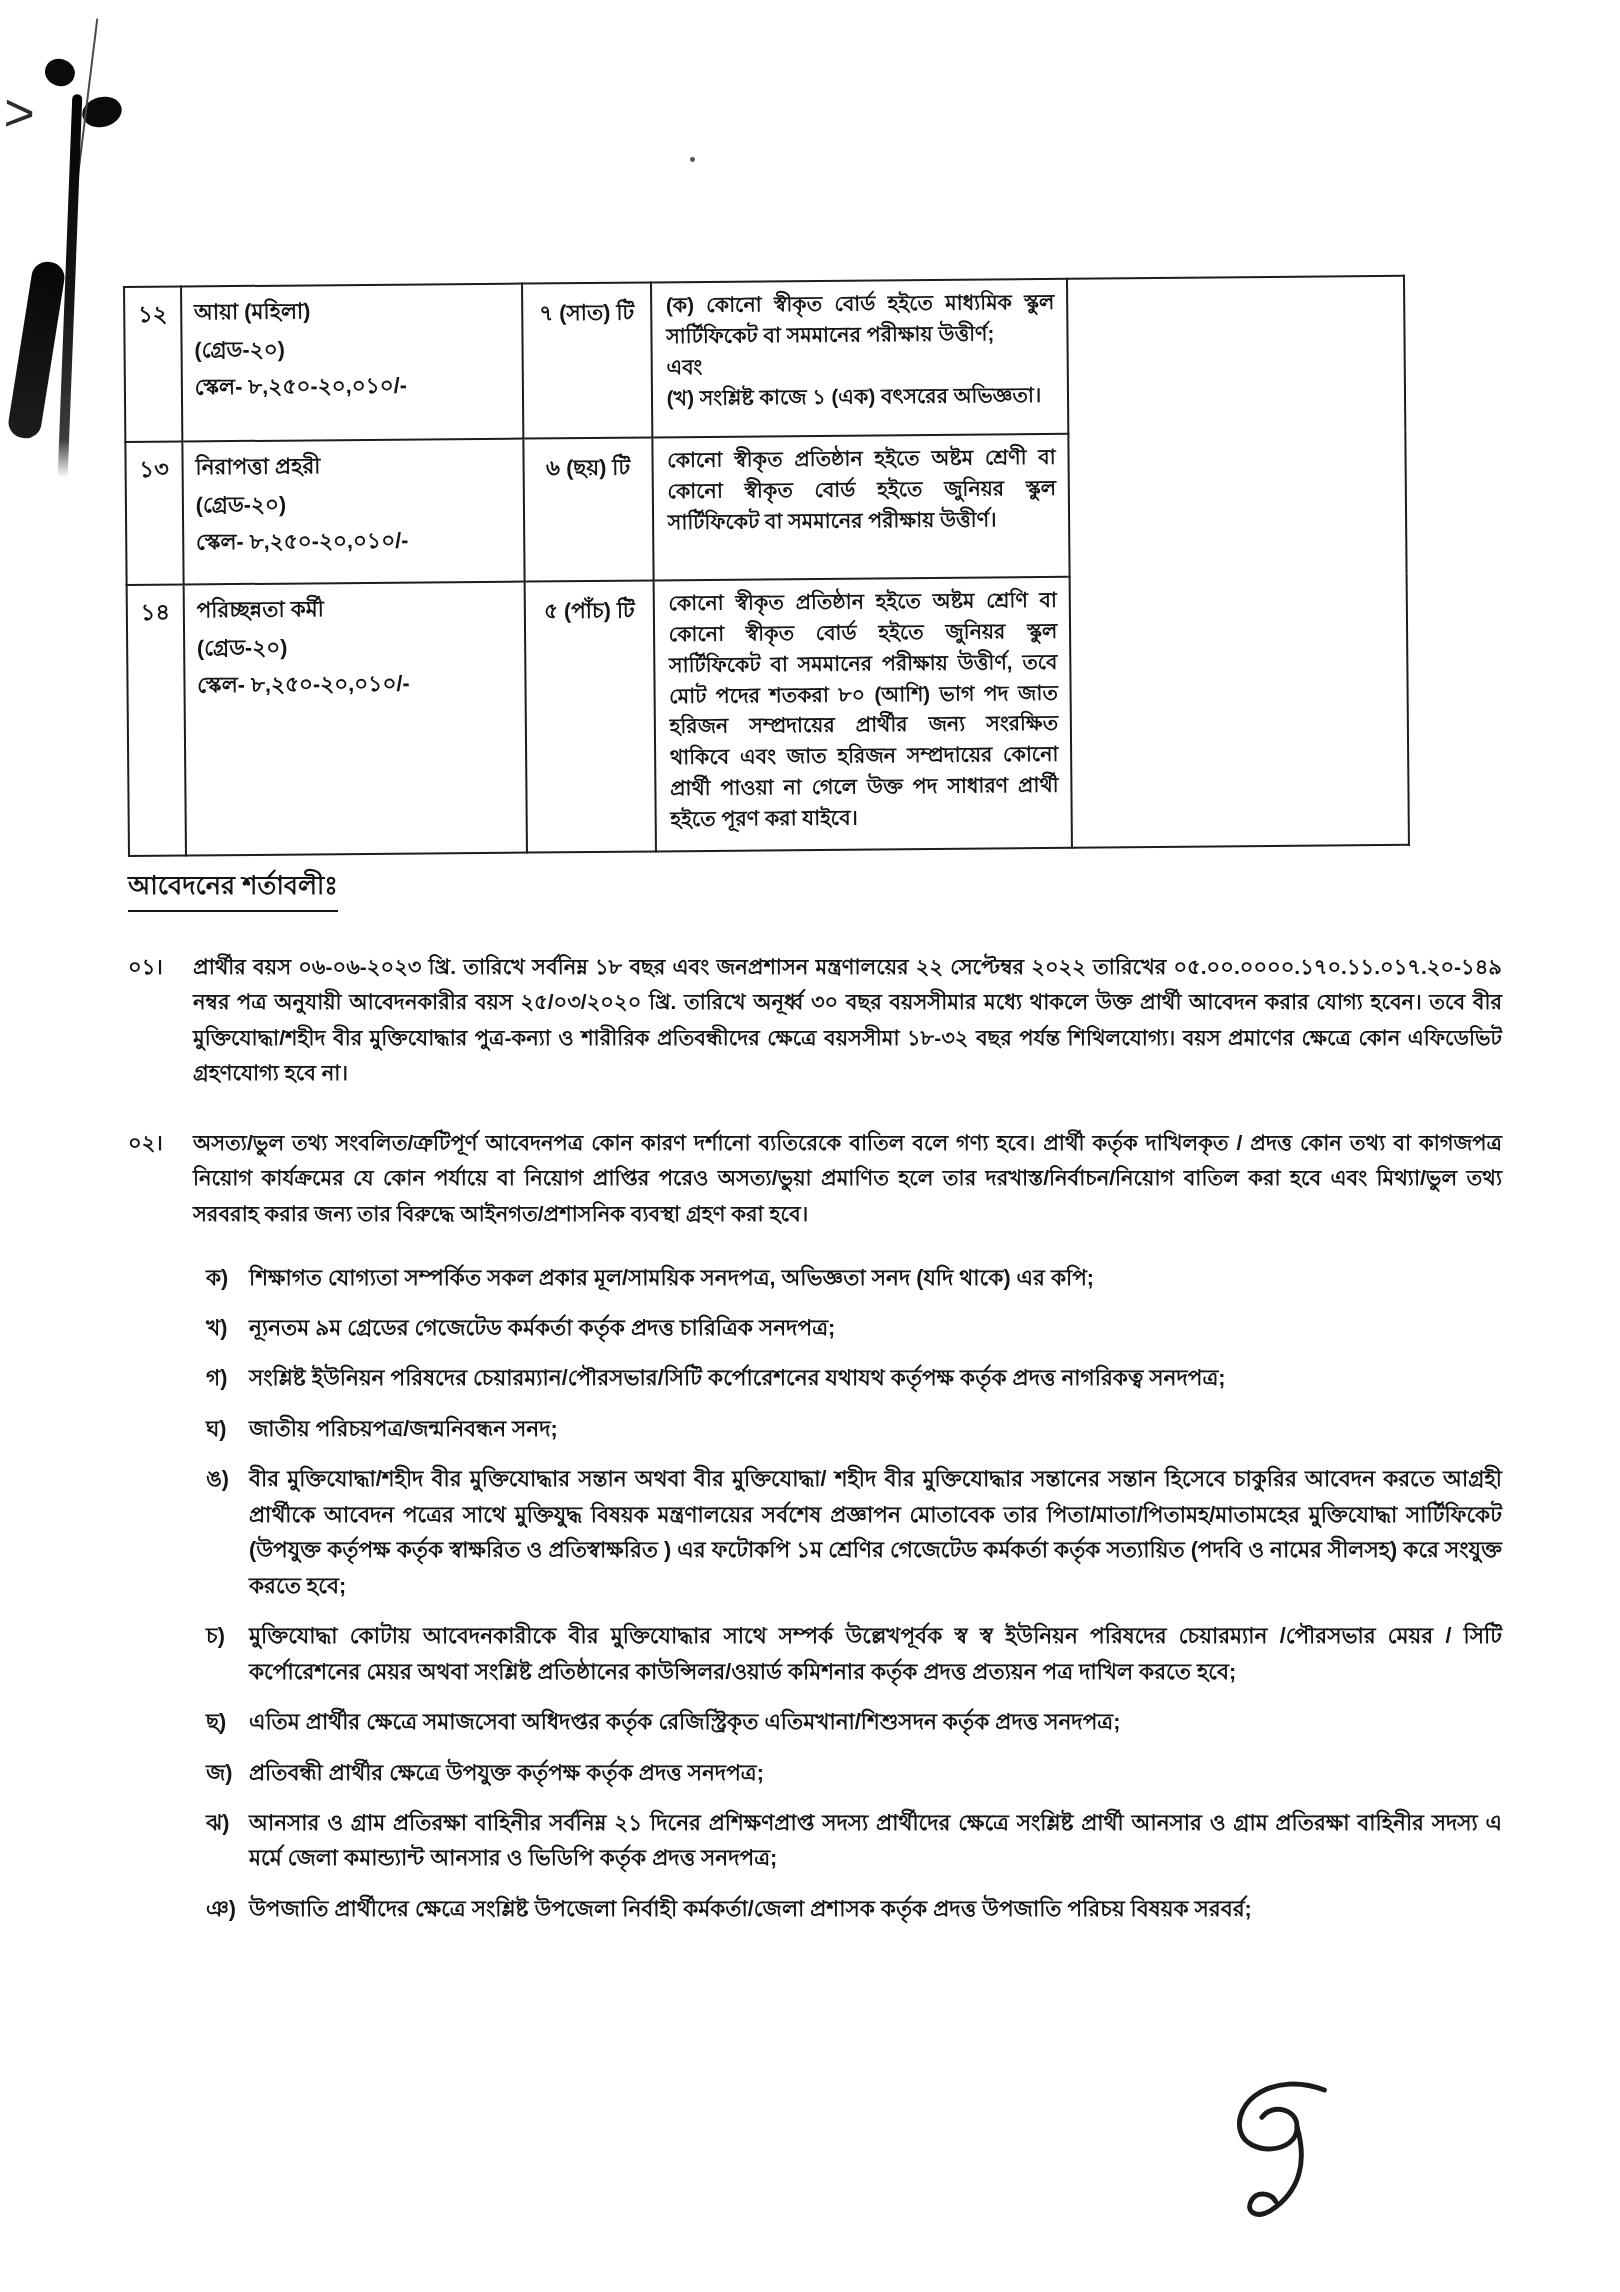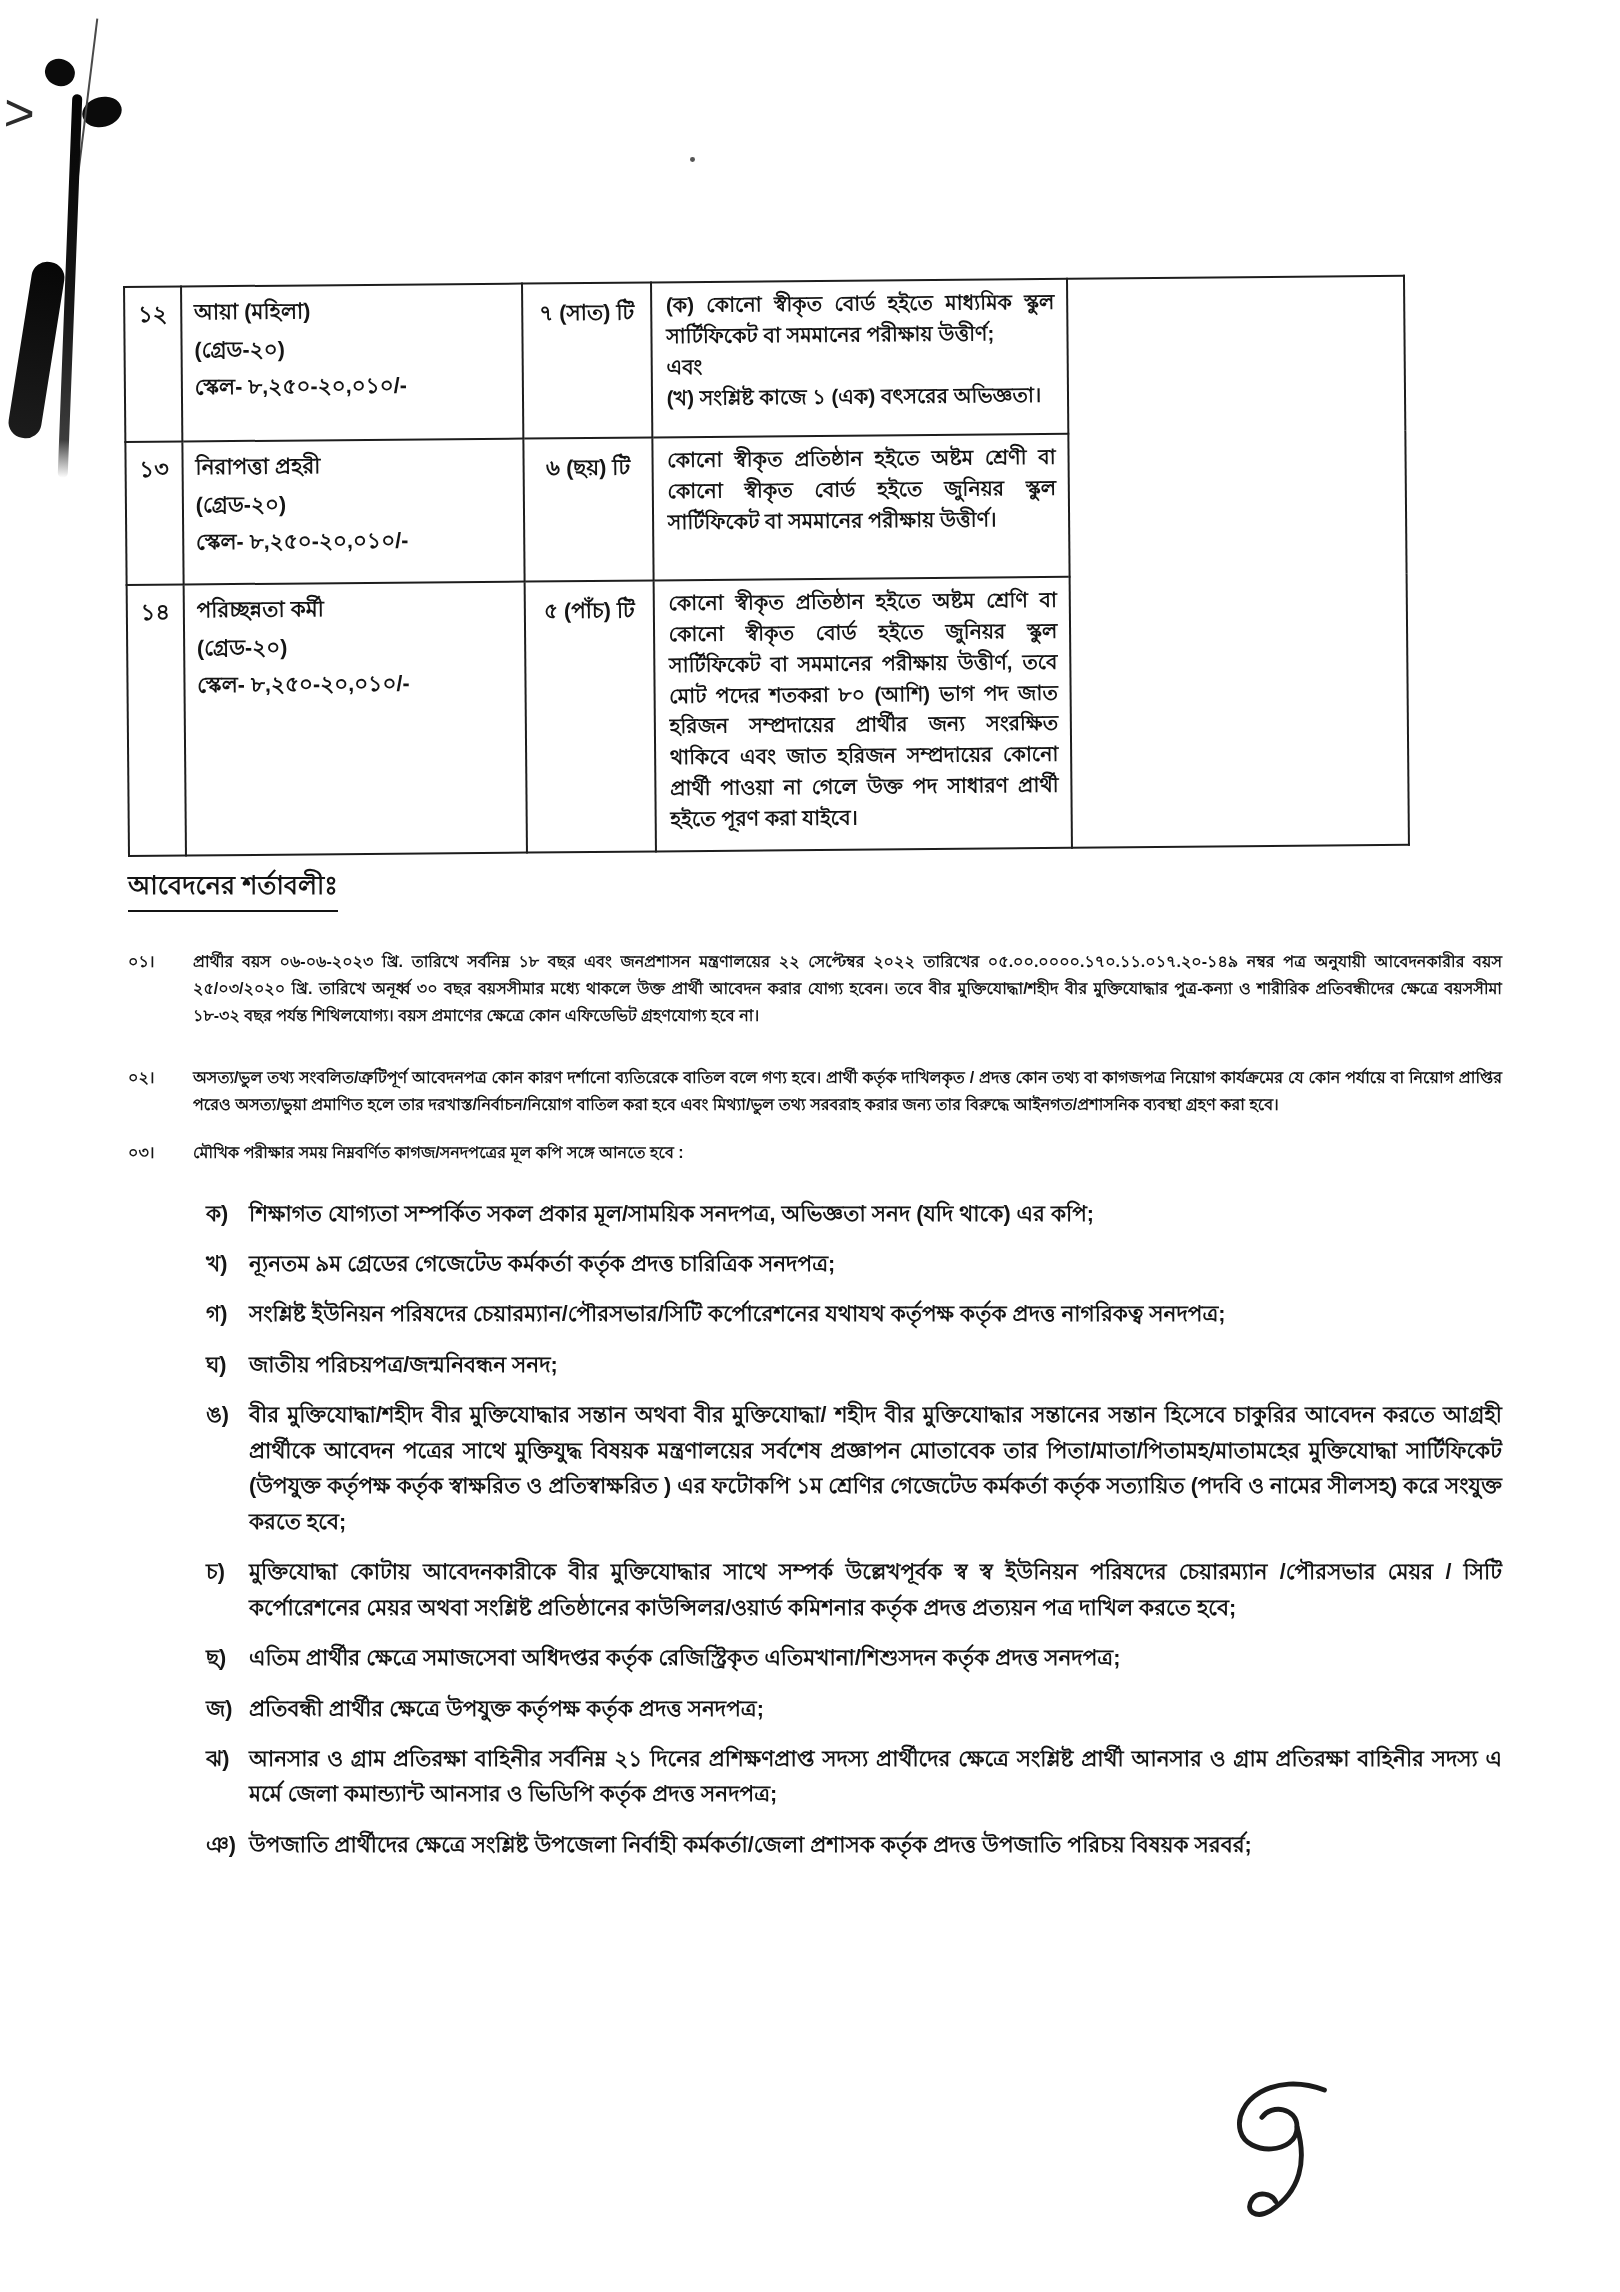--- a/index.html
+++ b/index.html
@@ -34,21 +34,21 @@
   .c-qual{padding:6.9px 11.8px 5.9px 13.7px;font-size:20.6px;font-weight:700;line-height:1.5;text-align:justify;}
   .pre{white-space:pre-line;}
   .row-12{height:155px;}
   .row-13{height:143px;}
   .row-14{height:271px;}
 
   
   .conditions{position:absolute;left:128px;top:866px;width:1374px;}
   .sec-title{display:inline-block;font-size:25.5px;font-weight:800;border-bottom:2.9px solid #141414;padding-bottom:1px;}
   .cond-list{margin-top:37px;}
-  .cond-item{display:flex;font-size:16px;font-weight:600;line-height:1.68;}
+  .cond-item{display:flex;font-size:21px;font-weight:600;line-height:1.68;}
   .cond-item.gap-a{margin-bottom:35px;}
   .cond-item.gap-b{margin-bottom:21.6px;justify-content:center;}
   .cond-num{flex:0 0 65px;}
   .cond-text{flex:1;text-align:justify;}
   .sub-list{margin-left:78px;margin-top:29px;}
   .sub-item{display:flex;font-size:21.6px;font-weight:600;line-height:1.65;margin-bottom:14.7px;}
   .sub-label{flex:0 0 43px;}
   .sub-text{flex:1;text-align:justify;}
 
   
@@ -116,24 +116,20 @@
 
     <div class="cond-list">
       <div class="cond-item gap-a">
         <span class="cond-num">০১।</span>
         <span class="cond-text">প্রার্থীর বয়স ০৬-০৬-২০২৩ খ্রি. তারিখে সর্বনিম্ন ১৮ বছর এবং জনপ্রশাসন মন্ত্রণালয়ের ২২ সেপ্টেম্বর ২০২২ তারিখের ০৫.০০.০০০০.১৭০.১১.০১৭.২০-১৪৯ নম্বর পত্র অনুযায়ী আবেদনকারীর বয়স ২৫/০৩/২০২০ খ্রি. তারিখে অনূর্ধ্ব ৩০ বছর বয়সসীমার মধ্যে থাকলে উক্ত প্রার্থী আবেদন করার যোগ্য হবেন। তবে বীর মুক্তিযোদ্ধা/শহীদ বীর মুক্তিযোদ্ধার পুত্র-কন্যা ও শারীরিক প্রতিবন্ধীদের ক্ষেত্রে বয়সসীমা ১৮-৩২ বছর পর্যন্ত শিথিলযোগ্য। বয়স প্রমাণের ক্ষেত্রে কোন এফিডেভিট গ্রহণযোগ্য হবে না।</span>
       </div>
       <div class="cond-item gap-b">
         <span class="cond-num">০২।</span>
         <span class="cond-text">অসত্য/ভুল তথ্য সংবলিত/ত্রুটিপূর্ণ আবেদনপত্র কোন কারণ দর্শানো ব্যতিরেকে বাতিল বলে গণ্য হবে। প্রার্থী কর্তৃক দাখিলকৃত / প্রদত্ত কোন তথ্য বা কাগজপত্র নিয়োগ কার্যক্রমের যে কোন পর্যায়ে বা নিয়োগ প্রাপ্তির পরেও অসত্য/ভুয়া প্রমাণিত হলে তার দরখাস্ত/নির্বাচন/নিয়োগ বাতিল করা হবে এবং মিথ্যা/ভুল তথ্য সরবরাহ করার জন্য তার বিরুদ্ধে আইনগত/প্রশাসনিক ব্যবস্থা গ্রহণ করা হবে।</span>
       </div>
-      <div class="cond-item">
-        <span class="cond-num">০৩।</span>
-        <span class="cond-text">মৌখিক পরীক্ষার সময় নিম্নবর্ণিত কাগজ/সনদপত্রের মূল কপি সঙ্গে আনতে হবে :</span>
-      </div>
 
       <div class="sub-list">
         <div class="sub-item">
           <span class="sub-label">ক)</span>
           <span class="sub-text">শিক্ষাগত যোগ্যতা সম্পর্কিত সকল প্রকার মূল/সাময়িক সনদপত্র, অভিজ্ঞতা সনদ (যদি থাকে) এর কপি;</span>
         </div>
         <div class="sub-item">
           <span class="sub-label">খ)</span>
           <span class="sub-text">ন্যূনতম ৯ম গ্রেডের গেজেটেড কর্মকর্তা কর্তৃক প্রদত্ত চারিত্রিক সনদপত্র;</span>
         </div>

